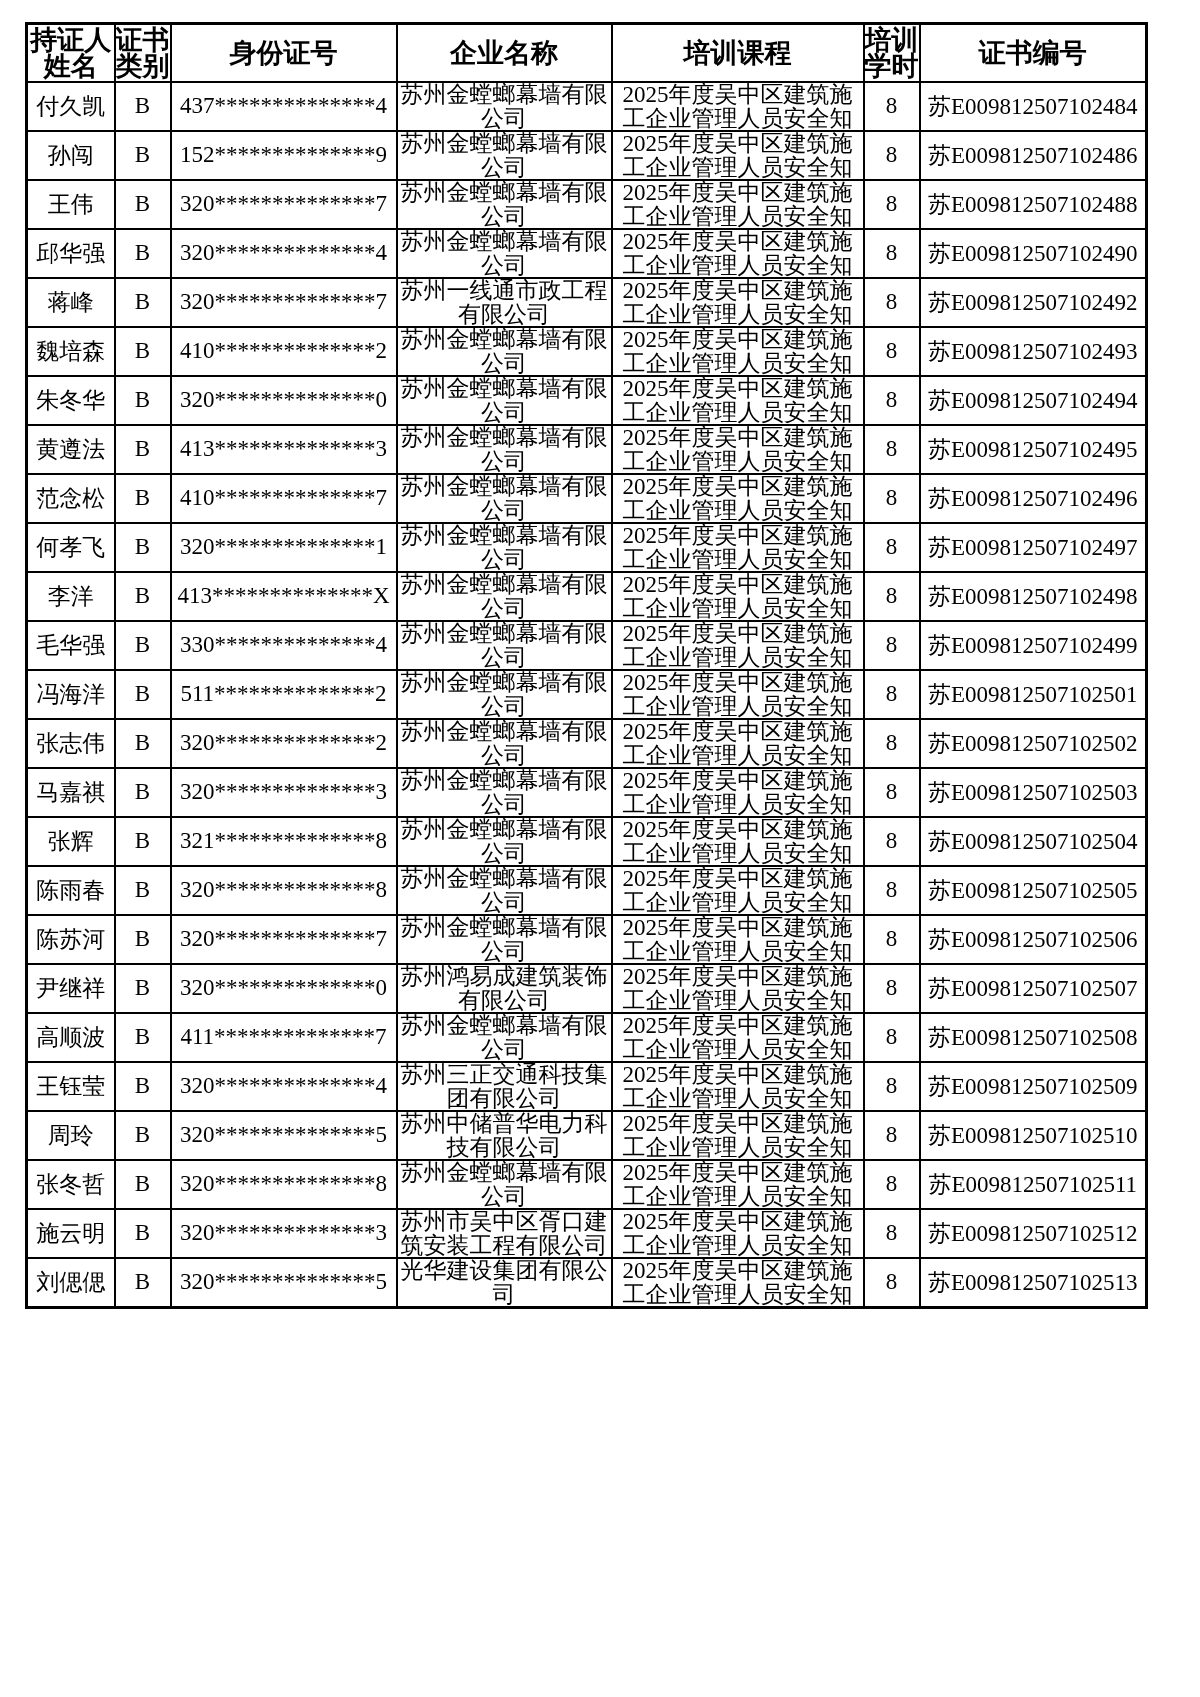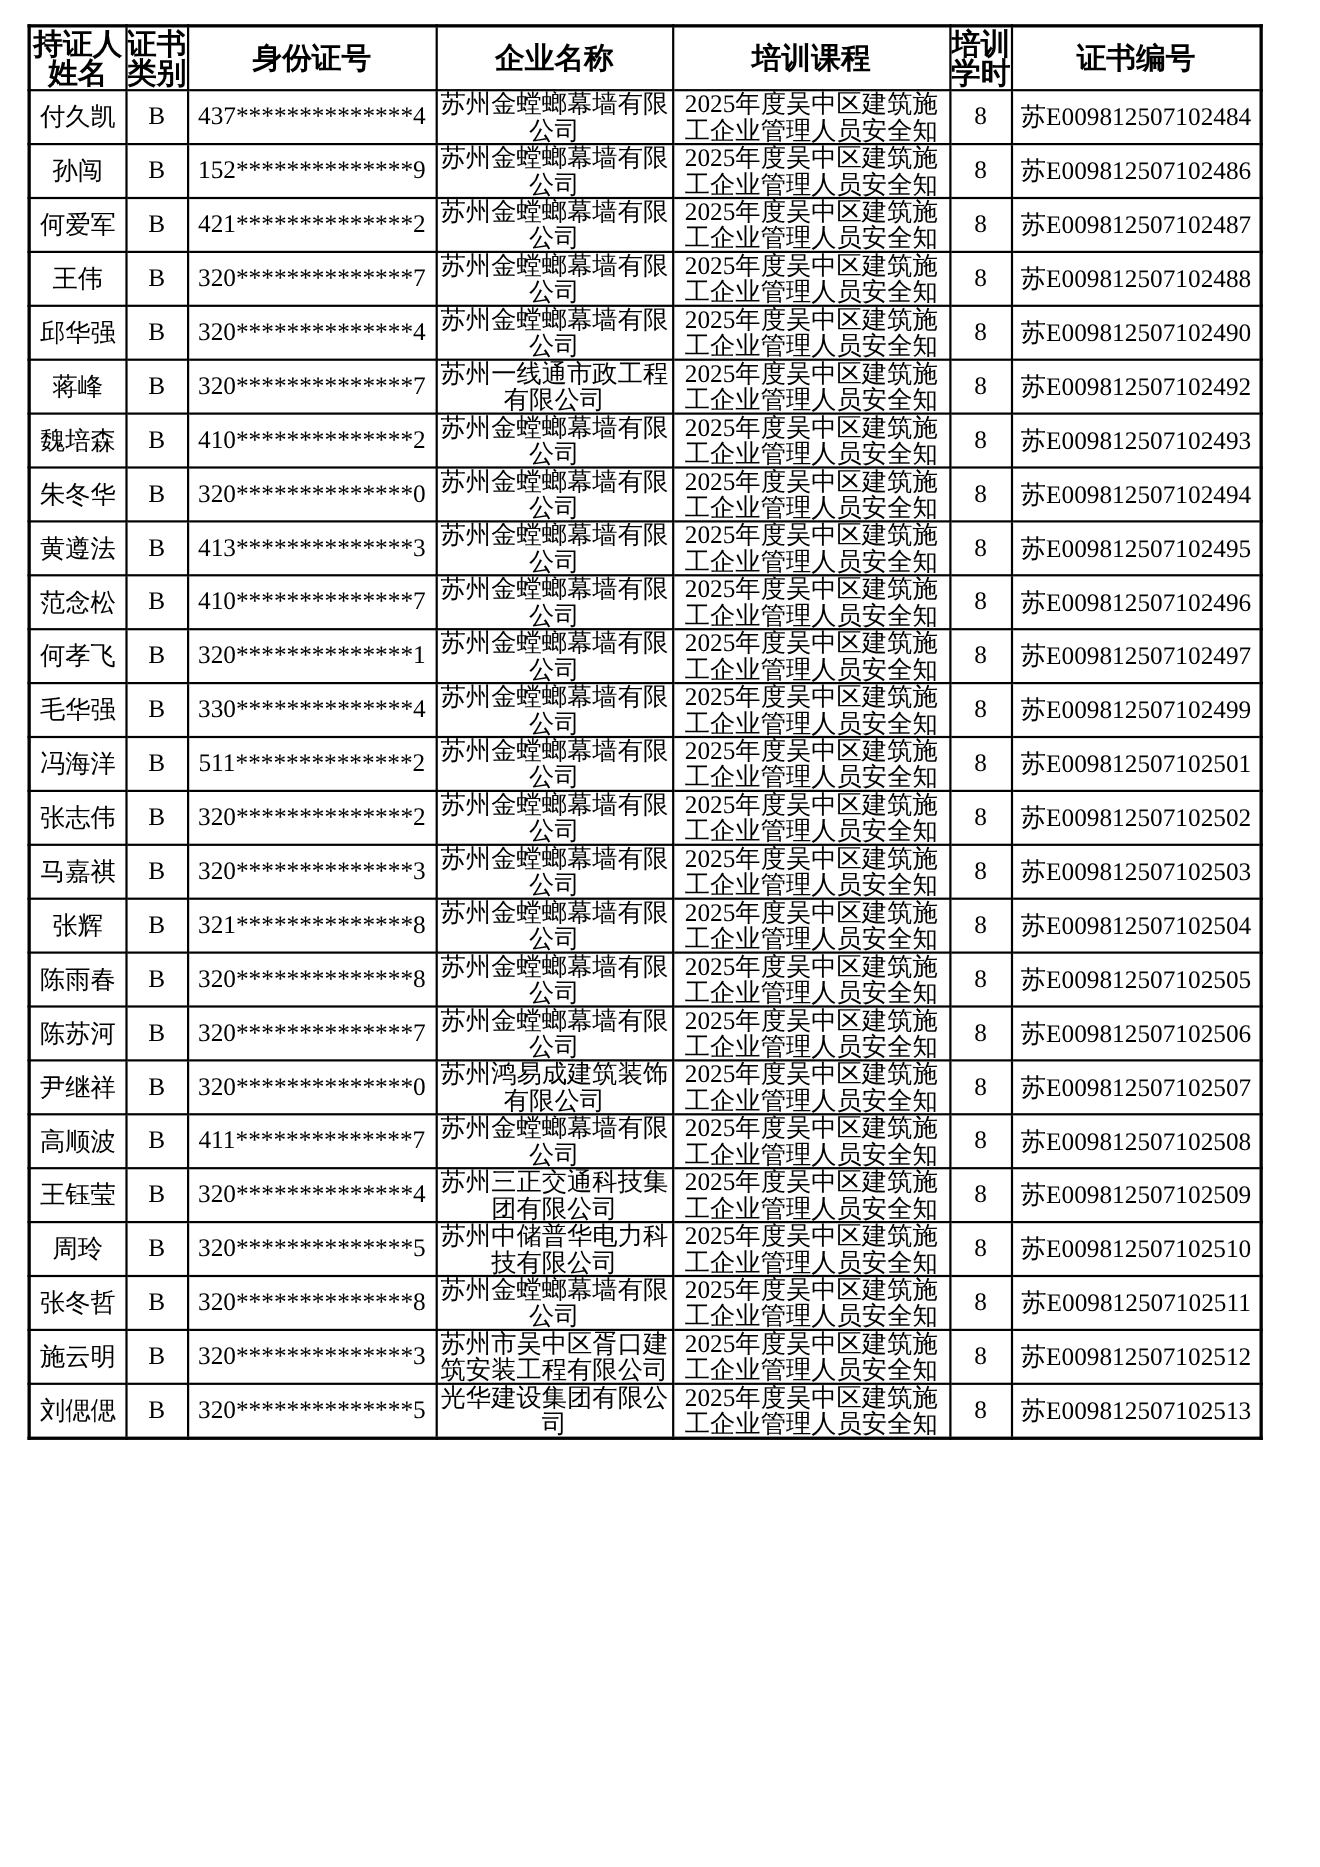--- a/index.html
+++ b/index.html
@@ -115,33 +115,20 @@
     <td>
       <div class="wrap2">苏州金螳螂幕墙有限公司</div>
     </td>
     <td>
       <div class="wrap2">2025年度吴中区建筑施工企业管理人员安全知</div>
     </td>
     <td class="nowrap">8</td>
     <td class="nowrap">苏E009812507102486</td>
   </tr>
         <tr>
-    <td class="nowrap">何爱军</td>
-    <td class="nowrap">B</td>
-    <td class="nowrap">421**************2</td>
-    <td>
-      <div class="wrap2">苏州金螳螂幕墙有限公司</div>
-    </td>
-    <td>
-      <div class="wrap2">2025年度吴中区建筑施工企业管理人员安全知</div>
-    </td>
-    <td class="nowrap">8</td>
-    <td class="nowrap">苏E009812507102487</td>
-  </tr>
-        <tr>
     <td class="nowrap">王伟</td>
     <td class="nowrap">B</td>
     <td class="nowrap">320**************7</td>
     <td>
       <div class="wrap2">苏州金螳螂幕墙有限公司</div>
     </td>
     <td>
       <div class="wrap2">2025年度吴中区建筑施工企业管理人员安全知</div>
     </td>
     <td class="nowrap">8</td>
@@ -230,20 +217,33 @@
     <td class="nowrap">B</td>
     <td class="nowrap">320**************1</td>
     <td>
       <div class="wrap2">苏州金螳螂幕墙有限公司</div>
     </td>
     <td>
       <div class="wrap2">2025年度吴中区建筑施工企业管理人员安全知</div>
     </td>
     <td class="nowrap">8</td>
     <td class="nowrap">苏E009812507102497</td>
+  </tr>
+        <tr>
+    <td class="nowrap">李洋</td>
+    <td class="nowrap">B</td>
+    <td class="nowrap">413**************X</td>
+    <td>
+      <div class="wrap2">苏州金螳螂幕墙有限公司</div>
+    </td>
+    <td>
+      <div class="wrap2">2025年度吴中区建筑施工企业管理人员安全知</div>
+    </td>
+    <td class="nowrap">8</td>
+    <td class="nowrap">苏E009812507102498</td>
   </tr>
         <tr>
     <td class="nowrap">毛华强</td>
     <td class="nowrap">B</td>
     <td class="nowrap">330**************4</td>
     <td>
       <div class="wrap2">苏州金螳螂幕墙有限公司</div>
     </td>
     <td>
       <div class="wrap2">2025年度吴中区建筑施工企业管理人员安全知</div>

